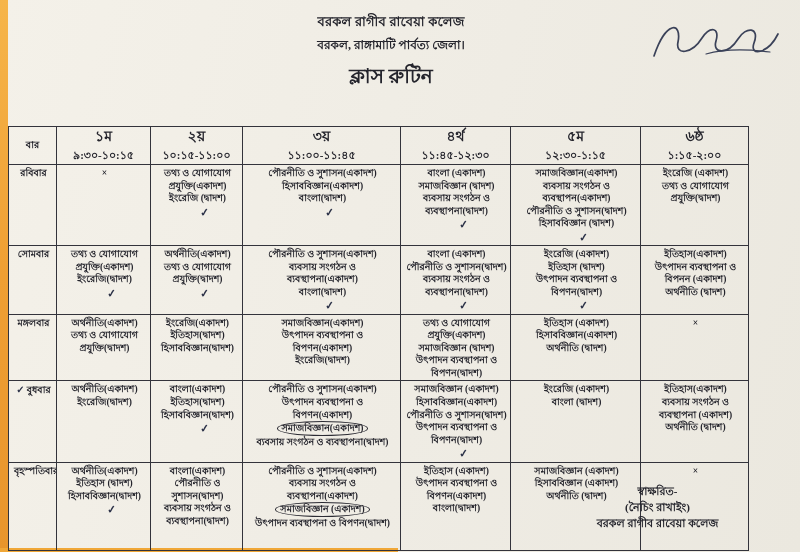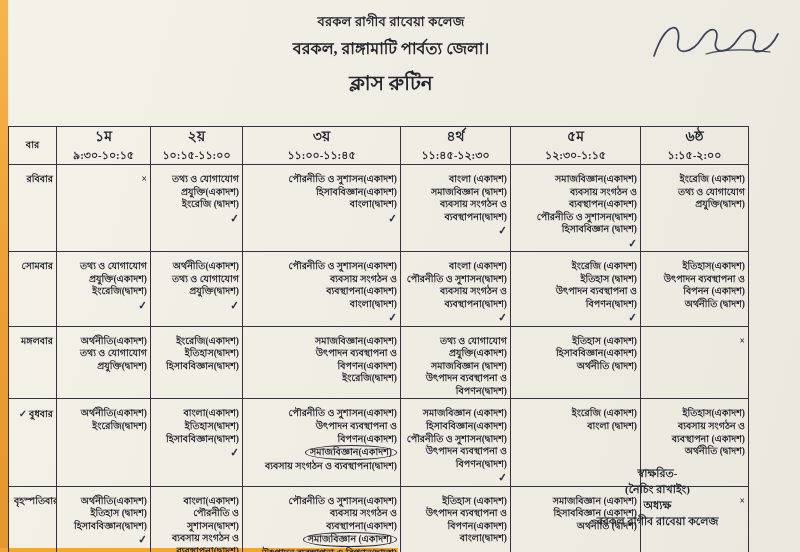--- a/index.html
+++ b/index.html
@@ -6,39 +6,39 @@
   .page{
     position:relative;width:800px;height:552px;overflow:hidden;
     background:linear-gradient(105deg,#f4f1e9 0%,#efece4 55%,#ebe8df 100%);
     font-family:Liberation Serif, serif;color:#24242c;
   }
   .edge-band{position:absolute;left:0;top:0;width:8px;height:552px;
     background:linear-gradient(180deg,#f6b54a 0%,#ef9f33 50%,#e8952c 100%);}
   .edge-band-bottom{position:absolute;left:0;bottom:0;width:398px;height:4px;background:#f0a737;}
   .doc-header{position:absolute;top:12px;left:0;width:782px;text-align:center;}
   .doc-header .line1{font-size:13px;font-weight:bold;letter-spacing:.2px;}
-  .doc-header .line2{font-size:16px;font-weight:bold;margin-top:3px;}
+  .doc-header .line2{font-size:12px;font-weight:bold;margin-top:3px;}
   .doc-header .line3{font-size:20px;font-weight:bold;margin-top:5px;}
   .scribble{position:absolute;left:648px;top:14px;}
   table.routine{position:absolute;left:8px;top:80px;border-collapse:collapse;table-layout:fixed;
     width:740px;background:transparent;margin-top:46px;}
   table.routine th,table.routine td{
-    border:1.6px solid #33333b;vertical-align:top;text-align:right;
-    padding:8px 3px 1px 5px;font-size:9.5px;line-height:1.32;font-weight:bold;
+    border:1.6px solid #33333b;vertical-align:top;text-align:center;
+    padding:2px 3px 1px 5px;font-size:9.5px;line-height:1.32;font-weight:bold;
     overflow:hidden;}
   table.routine th{text-align:center;vertical-align:middle;padding:1px 2px;}
   th .ord{font-size:14px;font-weight:bold;}
   th .tm{font-size:11px;font-weight:bold;margin-top:2px;}
   td.day{vertical-align:top;text-align:left;font-size:10px;}
   td.crosscell{text-align:center;vertical-align:middle;font-size:13px;font-weight:bold;}
   .check{display:inline-block;color:#2c3248;font-size:11px;font-weight:bold;margin-left:14px;
     transform:rotate(-6deg);}
   .daycheck{color:#2c3248;font-size:10px;margin-right:2px;}
   .circled{display:inline-block;border:1.4px solid #2b2b33;border-radius:50%;padding:0 4px;}
-  .sign-block{position:absolute;left:545px;top:466px;width:225px;text-align:center;
+  .sign-block{position:absolute;left:545px;top:484px;width:225px;text-align:center;
     font-size:11px;font-weight:bold;line-height:1.45;color:#23232b;}
 </style>
 </head>
 <body>
 
 <div class="page">
 
   <div class="edge-band"></div>
   <div class="edge-band-bottom"></div>
 
@@ -207,17 +207,16 @@
             <div>অর্থনীতি (দ্বাদশ)</div>
           </td>
           <td class="crosscell">×</td>
         </tr>
       </tbody>
   </table>
 
   <div class="sign-block">
     <div>স্বাক্ষরিত-</div>
     <div>(নৈচিং রাখাইং)</div>
-    <div>অধ্যক্ষ</div>
     <div>বরকল রাগীব রাবেয়া কলেজ</div>
   </div>
 
 </div>
 
 </body></html>

